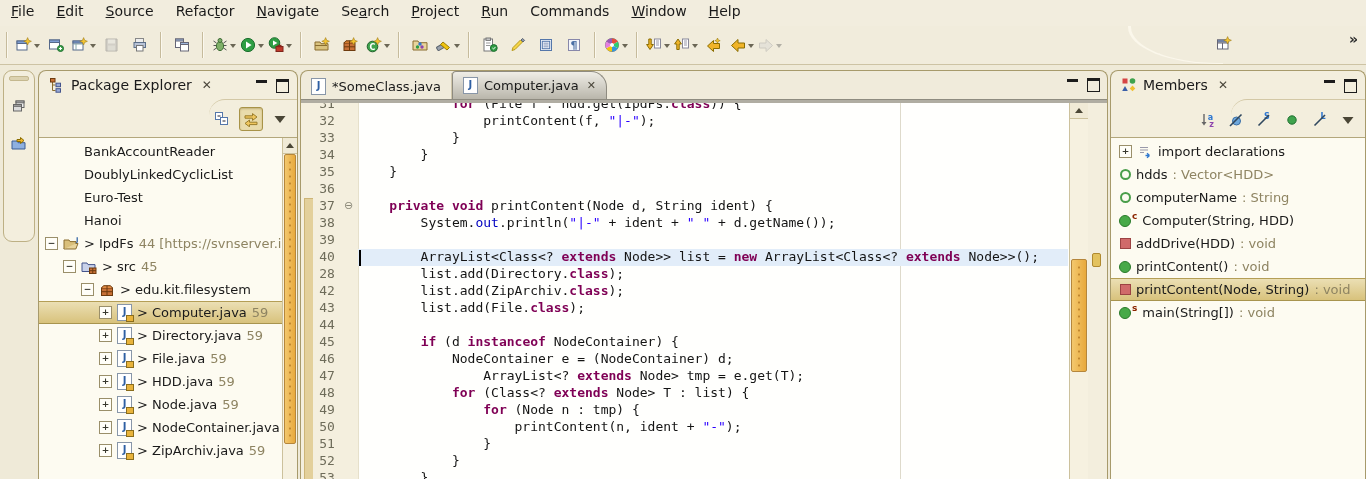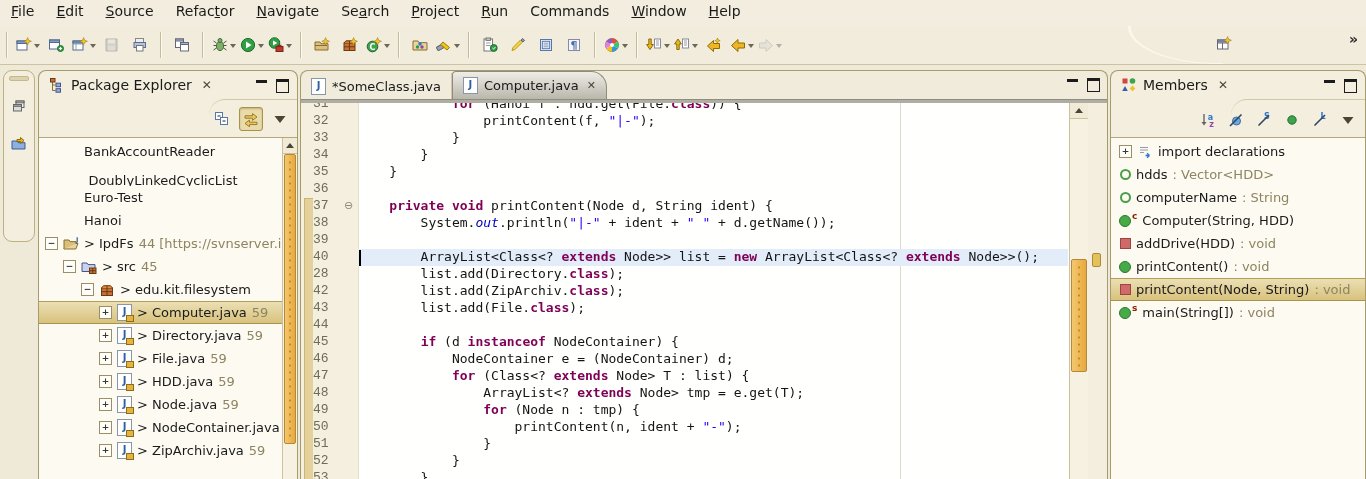--- a/index.html
+++ b/index.html
@@ -71,30 +71,30 @@
   .etab{height:26px;display:flex;align-items:center;gap:6px;padding:0 10px;border-right:1px solid #CFC6AA;font-size:13px;}
   .etab.act{background:linear-gradient(#EFEDE6,#B9B6AB);border:1px solid #8E8B80;border-bottom:none;
             border-radius:4px 16px 0 0;height:27px;}
   .tx{font-size:11px;font-weight:bold;color:#4a463a;margin-left:2px;}
   .ebody{position:absolute;left:0;right:0;top:32px;bottom:0;background:#FFFFFD;overflow:hidden;}
   .gut-ann{position:absolute;left:0;top:0;bottom:0;width:12px;background:#F4EFDE;}
   .range-bar{position:absolute;left:3px;width:8px;bottom:0;background:#E3D09B;border:1px solid #CDB577;border-bottom:none;}
   .gut-num{position:absolute;left:12px;top:0;bottom:0;width:30px;background:#F4EFDE;overflow:hidden;
            font-family:"DejaVu Sans Mono","Liberation Mono",monospace;font-size:13px;color:#6E6C5A;}
   .gut-num .inner{margin-top:-7px;}
-  .ln{height:17px;text-align:left;padding-right:2px;font-family:Liberation Mono, monospace;}
+  .ln{height:17px;text-align:center;padding-right:2px;}
   .gut-fold{position:absolute;left:42px;top:0;bottom:0;width:15px;background:#F4EFDE;border-right:1px solid #E6E0CB;}
   .foldmark{position:absolute;left:1px;font-size:11px;color:#8a8878;line-height:13px;}
   .etext{position:absolute;left:57px;width:710px;top:0;bottom:0;overflow:hidden;
          font-family:"DejaVu Sans Mono","Liberation Mono",monospace;font-size:13px;color:#141414;}
   .etext .inner{margin-top:-7px;position:relative;z-index:2;}
   .cl{height:17px;white-space:pre;}
   .tk-k{color:#7F0055;font-weight:bold;}
   .tk-s{color:#2A00FF;}
-  .tk-f{color:#0000C0;font-style:italic;}
+  .tk-f{color:#0000C0;}
   .curline{position:absolute;left:0;right:0;height:17px;background:#E2EDF9;z-index:1;}
   .cursor{position:absolute;left:1px;width:2px;height:16px;background:#000;z-index:3;}
   .pmargin{position:absolute;left:542px;top:0;bottom:0;width:1px;background:#DEDACB;z-index:0;}
   .esb{position:absolute;left:768px;width:18px;top:0;bottom:0;background:#F6F1E0;border-left:1px solid #CCC19C;border-right:1px solid #CCC19C;}
   .eruler{position:absolute;left:787px;right:0;top:0;bottom:0;background:#F3EEDD;}
   .rmark{position:absolute;left:4px;width:7px;height:12px;background:#E3C25E;border:1px solid #B08A30;border-radius:2px;}
   
   .mlist{position:absolute;left:0;top:2px;right:0;}
   .mrow{height:23px;display:flex;align-items:center;gap:5px;white-space:nowrap;overflow:hidden;padding-left:8px;}
   .mrow.sel{background:linear-gradient(#EBDFB4,#D8C27C);border-top:1px solid #B49E56;border-bottom:1px solid #A8944E;height:21px;}
@@ -449,21 +449,21 @@
           </div>
         </div>
     </div>
     <div class="pbody">
       <div class="tree" id="pkgTree">
           <div class="trow" style="padding-left: 6px;">
             <span class="expsp"></span>
             <span class="ic"></span>
             <span>BankAccountReader</span>
           </div>
-          <div class="trow" style="padding-left: 6px; flex-direction: column;">
+          <div class="trow" style="padding-left: 6px;">
             <span class="expsp"></span>
             <span class="ic"></span>
             <span>DoublyLinkedCyclicList</span>
           </div>
           <div class="trow" style="padding-left: 6px;">
             <span class="expsp"></span>
             <span class="ic"></span>
             <span>Euro-Test</span>
           </div>
           <div class="trow" style="padding-left: 6px;">
@@ -604,38 +604,38 @@
           </div>
         </div>
       <div class="gut-fold">
         <span class="foldmark" id="foldMark" style="top: 96px;">⊖</span>
       </div>
       <div class="etext">
         <div class="pmargin"></div>
         <div class="curline" id="curLine" style="top: 146px;"></div>
         <div class="cursor" id="caret" style="top: 147px;"></div>
         <div class="inner" id="codeLines">
-            <div class="cl"><span class="tk-p">            </span><span class="tk-k">for</span><span class="tk-p"> (Hanoi f : hdd.get(File.</span><span class="tk-k">class</span><span class="tk-p">)) {</span></div>
+            <div class="cl"><span class="tk-p">            </span><span class="tk-k">for</span><span class="tk-p"> (File f : hdd.get(IpdFs.</span><span class="tk-k">class</span><span class="tk-p">)) {</span></div>
             <div class="cl"><span class="tk-p">                printContent(f, </span><span class="tk-s">"|-"</span><span class="tk-p">);</span></div>
             <div class="cl"><span class="tk-p">            }</span></div>
             <div class="cl"><span class="tk-p">        }</span></div>
             <div class="cl"><span class="tk-p">    }</span></div>
             <div class="cl"></div>
             <div class="cl"><span class="tk-p">    </span><span class="tk-k">private</span><span class="tk-p"> </span><span class="tk-k">void</span><span class="tk-p"> printContent(Node d, String ident) {</span></div>
             <div class="cl"><span class="tk-p">        System.</span><span class="tk-f">out</span><span class="tk-p">.println(</span><span class="tk-s">"|-"</span><span class="tk-p"> + ident + </span><span class="tk-s">" "</span><span class="tk-p"> + d.getName());</span></div>
             <div class="cl"></div>
             <div class="cl"><span class="tk-p">        ArrayList&lt;Class&lt;? </span><span class="tk-k">extends</span><span class="tk-p"> Node&gt;&gt; list = </span><span class="tk-k">new</span><span class="tk-p"> ArrayList&lt;Class&lt;? </span><span class="tk-k">extends</span><span class="tk-p"> Node&gt;&gt;();</span></div>
             <div class="cl"><span class="tk-p">        list.add(Directory.</span><span class="tk-k">class</span><span class="tk-p">);</span></div>
             <div class="cl"><span class="tk-p">        list.add(ZipArchiv.</span><span class="tk-k">class</span><span class="tk-p">);</span></div>
             <div class="cl"><span class="tk-p">        list.add(File.</span><span class="tk-k">class</span><span class="tk-p">);</span></div>
             <div class="cl"></div>
             <div class="cl"><span class="tk-p">        </span><span class="tk-k">if</span><span class="tk-p"> (d </span><span class="tk-k">instanceof</span><span class="tk-p"> NodeContainer) {</span></div>
             <div class="cl"><span class="tk-p">            NodeContainer e = (NodeContainer) d;</span></div>
+            <div class="cl"><span class="tk-p">                ArrayList&lt;? </span><span class="tk-k">extends</span><span class="tk-p"> Node&gt; tmp = e.get(T);</span></div>
             <div class="cl"><span class="tk-p">            </span><span class="tk-k">for</span><span class="tk-p"> (Class&lt;? </span><span class="tk-k">extends</span><span class="tk-p"> Node&gt; T : list) {</span></div>
-            <div class="cl"><span class="tk-p">                ArrayList&lt;? </span><span class="tk-k">extends</span><span class="tk-p"> Node&gt; tmp = e.get(T);</span></div>
             <div class="cl"><span class="tk-p">                </span><span class="tk-k">for</span><span class="tk-p"> (Node n : tmp) {</span></div>
             <div class="cl"><span class="tk-p">                    printContent(n, ident + </span><span class="tk-s">"-"</span><span class="tk-p">);</span></div>
             <div class="cl"><span class="tk-p">                }</span></div>
             <div class="cl"><span class="tk-p">            }</span></div>
             <div class="cl"><span class="tk-p">        }</span></div>
           </div>
       </div>
       <div class="esb">
         <div class="sb-up"></div>
         <div class="sb-thumb" style="top:156px;height:111px;"></div>

